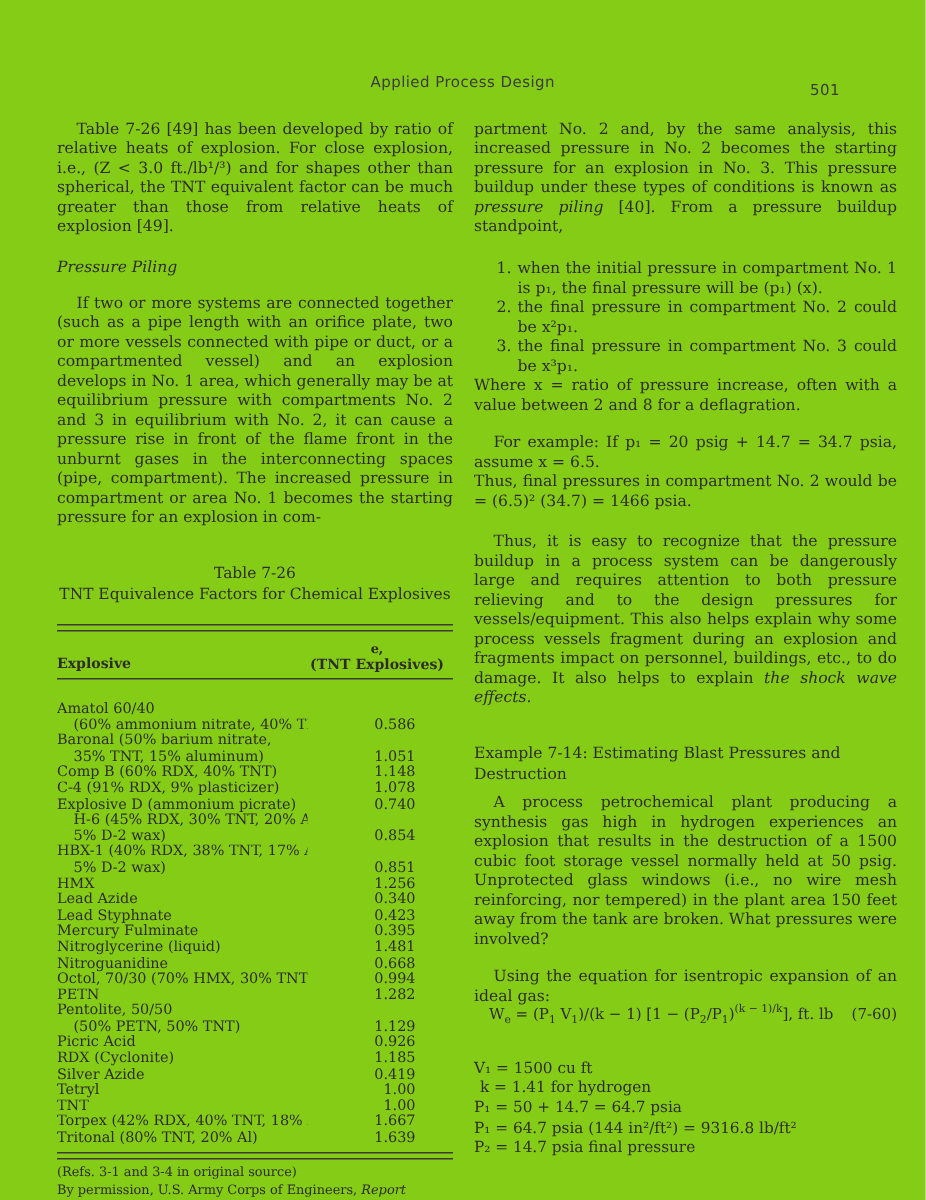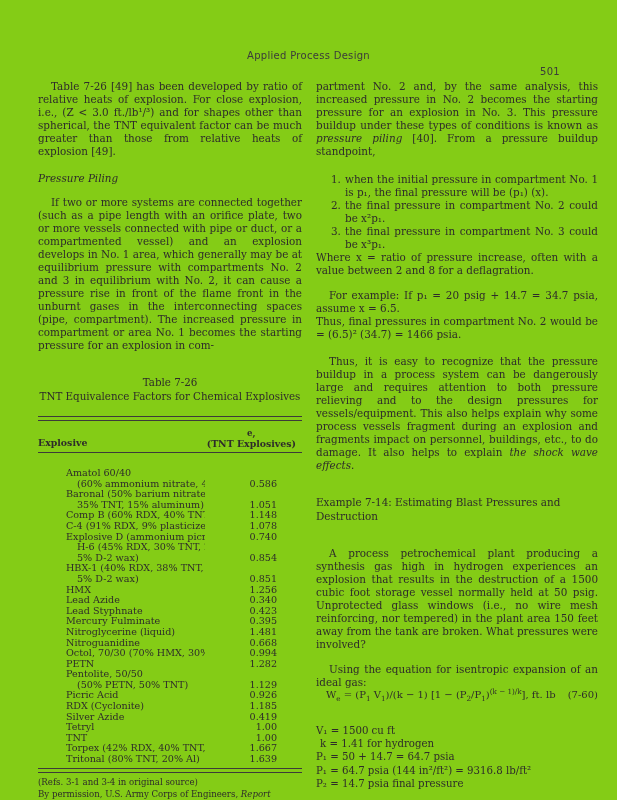--- a/index.html
+++ b/index.html
@@ -8,30 +8,30 @@
     background:#84cc16; color:#2e2c2a; overflow:hidden;
     font-family:"DejaVu Serif","Liberation Serif",serif;
   }
   
   .pg-header {
     position:absolute; top:50px; left:38px; right:38px; height:14px;
     font-family:"DejaVu Sans","Liberation Sans",sans-serif;
     font-size:10px; color:#3b3b3b; letter-spacing:.3px;
   }
   .pg-title { position:absolute; left:0; right:0; text-align:center; }
-  .pg-num   { position:absolute; right:19px; top:16px;margin-left:24px; }
+  .pg-num   { position:absolute; right:19px; top:5px;margin-left:24px; }
 
   
   .columns { position:absolute; top:80px; left:38px; width:560px; display:flex; gap:14px; }
   .col-left  { width:264px; }
   .col-right { width:282px; }
 
   p { margin:0; text-align:justify; font-size:10.4px; line-height:13px; }
   .indent-first { text-indent:13px; }
-  .mt10 { margin-top:24px; } .mt12 { margin-top:12px; }
+  .mt10 { margin-top:6px; } .mt12 { margin-top:12px; }
   .mt14 { margin-top:14px; } .mt16 { margin-top:0; }
   .mt24 { margin-top:24px; }
   sub, sup { font-size:7.2px; line-height:0; }
   i { font-style:italic; }
 
   .sec-head { font-style:italic; font-size:10.4px; margin:14px 0 12px; }
 
   
   .tbl { margin-top:24px; }
   .tbl-title { text-align:center; font-weight:normal; font-size:10.3px; line-height:13.5px; }
@@ -39,21 +39,21 @@
   .dbl-top { margin-top:13px; }
   .thead {
     display:flex; justify-content:space-between; align-items:flex-end;
     padding:7px 0 3px; border-bottom:1px solid #3d3b39;
     font-weight:bold; font-size:9.4px;
   }
   .thead .c1 { padding-bottom:1px; }
   .thead .c2 { text-align:center; line-height:10.5px; margin-right:6px; }
   .thead .c2 span { display:block; }
   .thead .c2 .sym { font-size:8.6px; }
-  .tbody { padding:15px 0 3px;margin-left:28px; }
+  .tbody { padding:15px 0 3px; }
   .trow { display:flex; font-size:9.6px; line-height:10.6px; }
   .trow .tname { flex:1; white-space:nowrap; overflow:hidden; }
   .trow.indent .tname { padding-left:11px; }
   .trow .tval { width:72px; flex:none; text-align:right; padding-right:25px; }
   .tfoot { font-size:8.6px; line-height:11.2px; margin-top:4px; text-align:left; }
   .tfoot div { margin-top:1px; }
 
   
   .olist { margin:15px 0 0 15px; }
   .olist .item { display:flex; font-size:10.4px; line-height:13px; }

